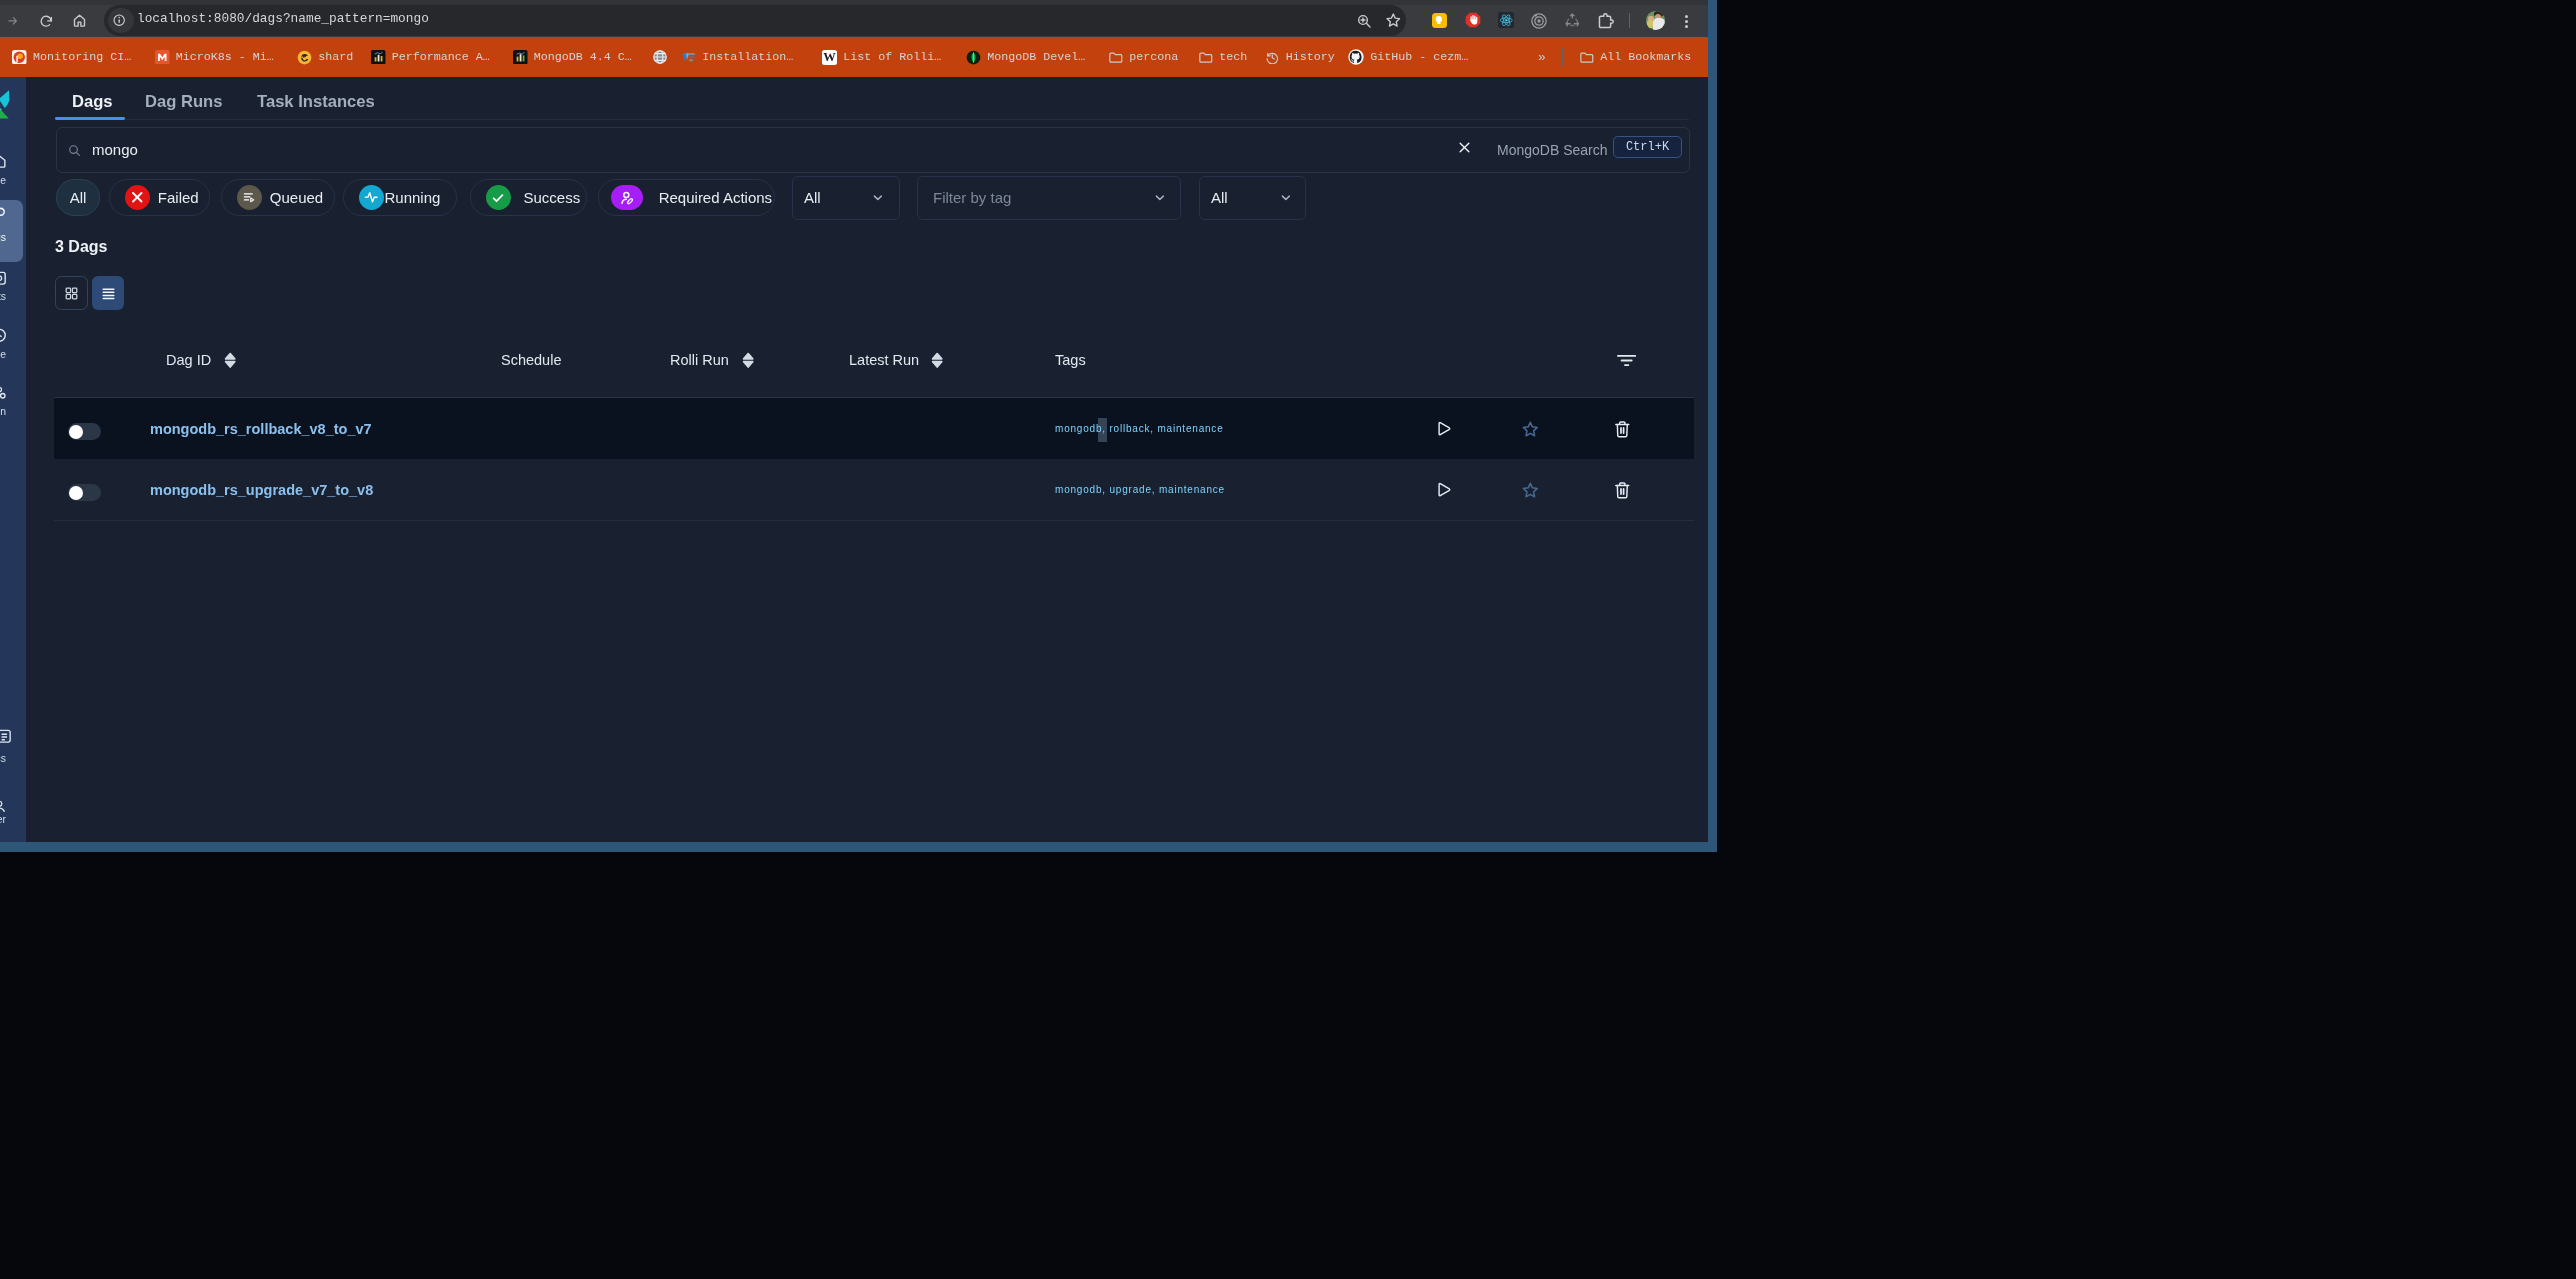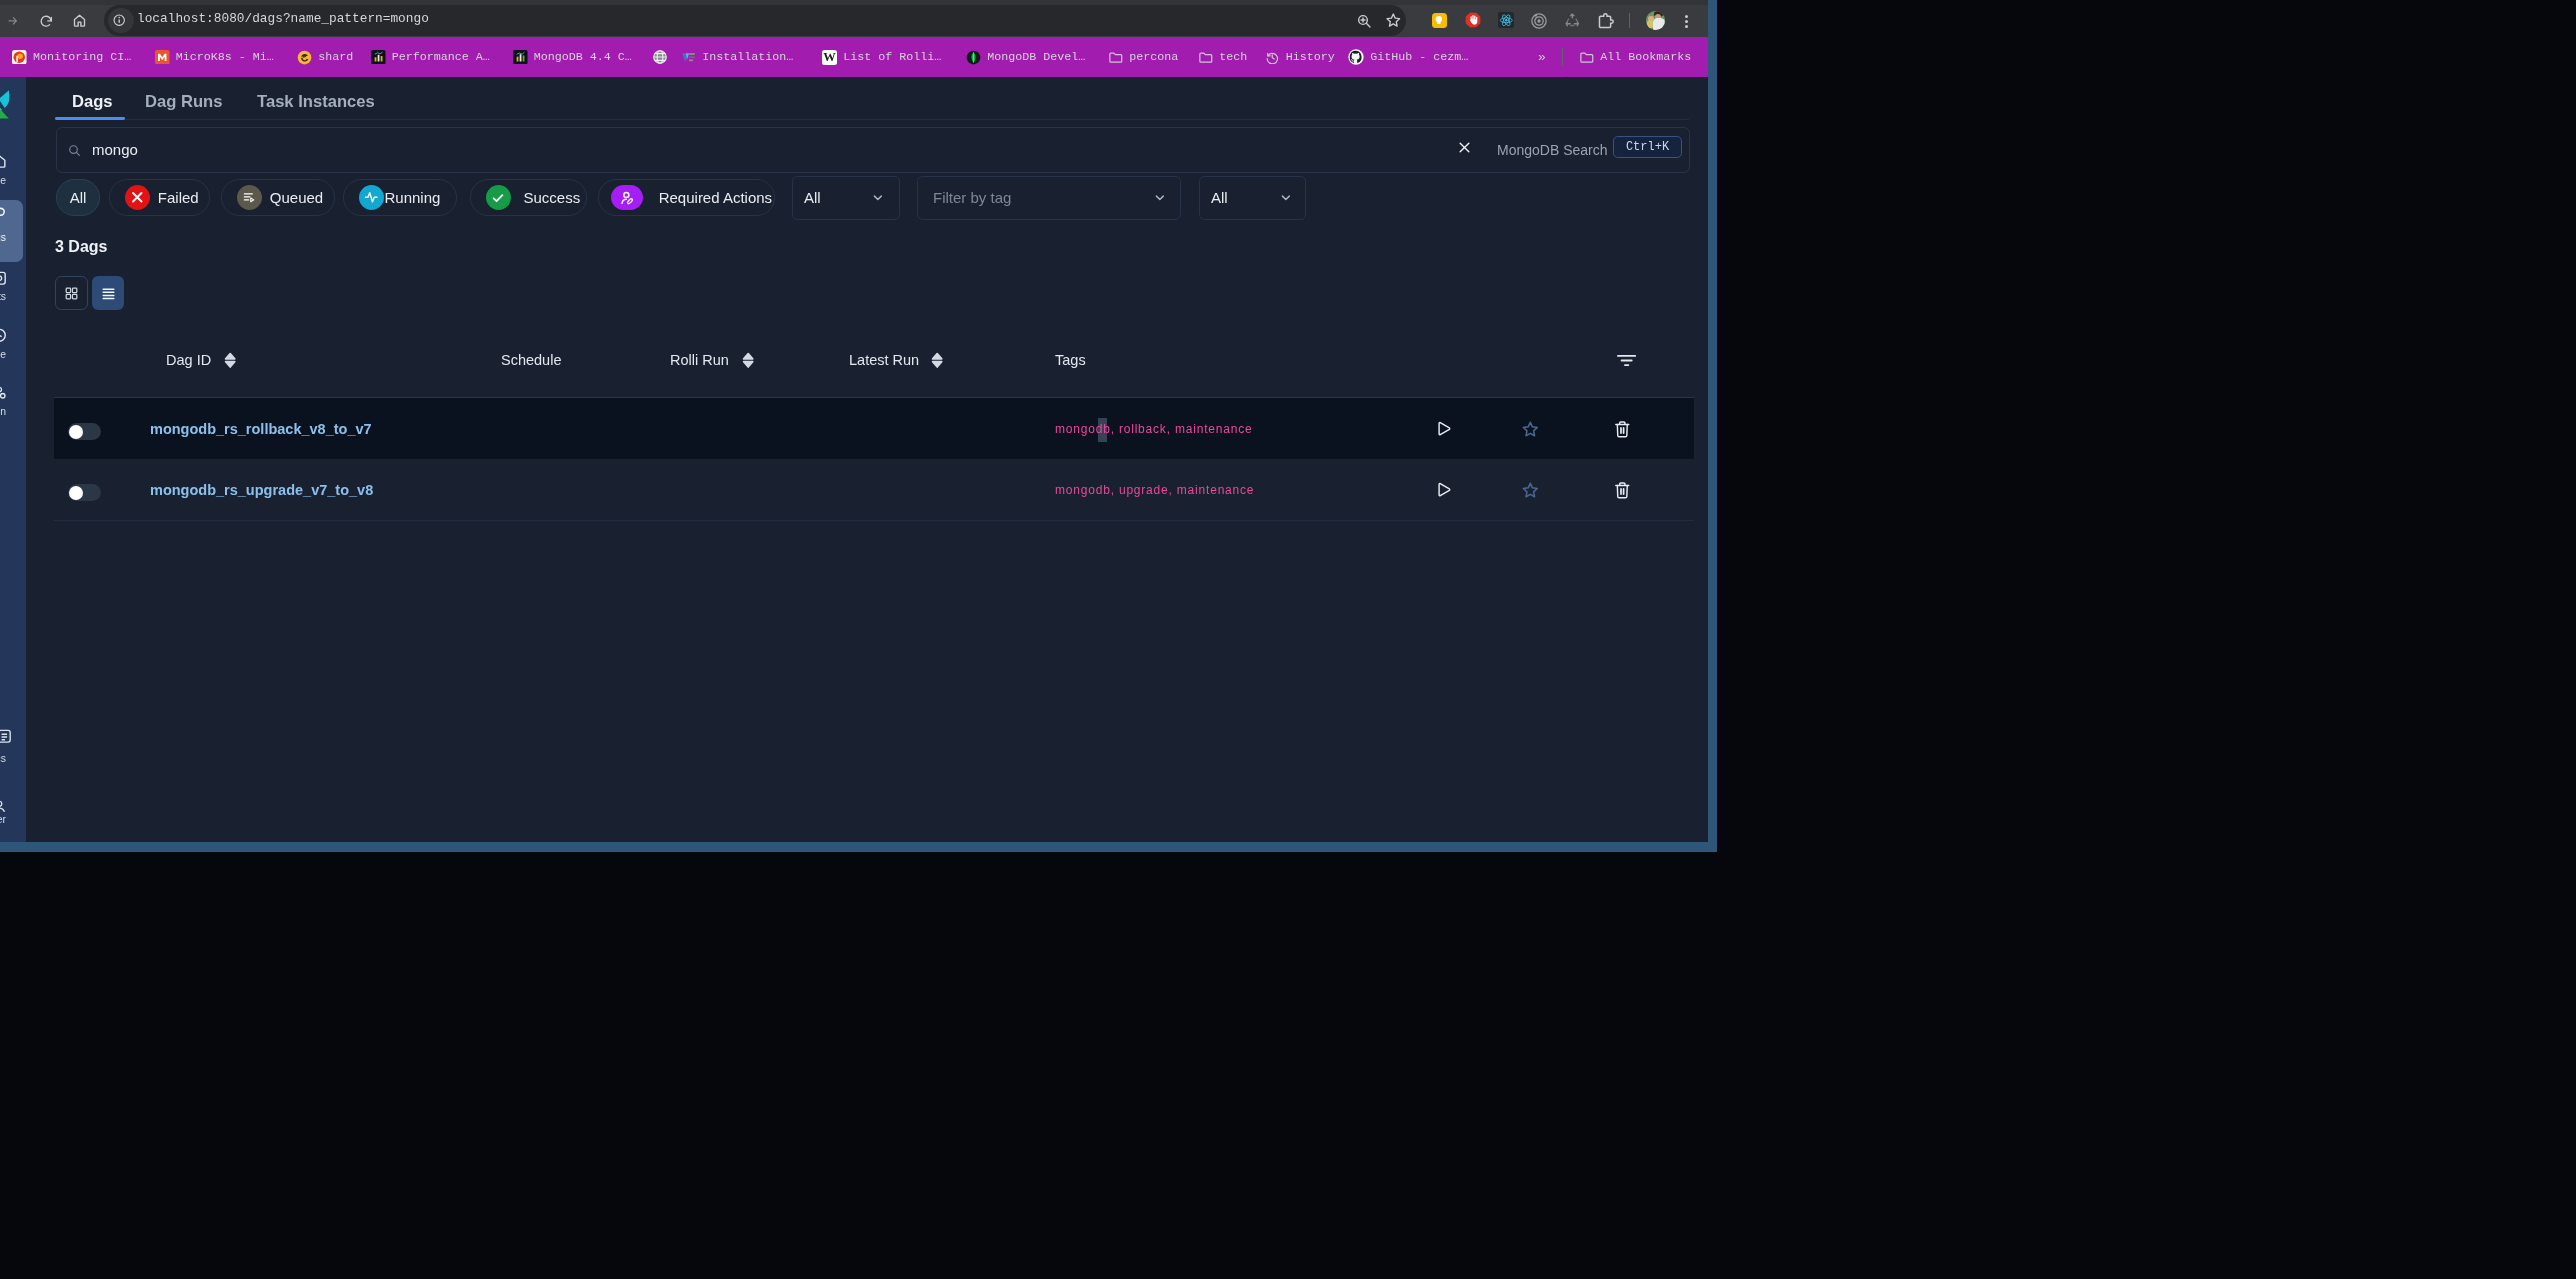--- a/index.html
+++ b/index.html
@@ -8,21 +8,21 @@
     font-family:"Liberation Sans",sans-serif;background:#05070c;}
   .abs{position:absolute;}
   
   #toolbar{left:0;top:0;width:1717px;height:37px;background:#3a3b3e;}
   #topstrip{left:0;top:0;width:1717px;height:4.8px;background:#333437;}
   #omnibox{left:104px;top:4.8px;width:1302px;height:31px;border-radius:16px;background:#27282b;}
   #infocirc{left:108px;top:7.6px;width:25.5px;height:25.5px;border-radius:50%;background:#353639;}
   #urltext{left:137px;top:0;height:37px;line-height:38px;
     font-family:"Liberation Mono",monospace;font-size:12.8px;color:#d5d7da;}
   
-  #bookbar{left:0;top:37px;width:1717px;height:44px;background:#a21caf;}
+  #bookbar{left:0;top:37px;width:1717px;height:44px;background:#c2410c;}
   .bm{position:absolute;top:0;height:40px;display:flex;align-items:center;
     font-family:"Liberation Mono",monospace;font-size:11.7px;color:#d3d5d8;white-space:nowrap;}
   .bm .fav{margin-right:6.2px;flex:0 0 auto;display:flex;}
   
   #page{left:0;top:77px;width:1717px;height:776px;background:#19202f;overflow:hidden;}
   
   #sidebar{left:0;top:0;width:26px;height:766px;background:#243659;overflow:hidden;}
   #navhl{left:-12.4px;top:123px;width:35px;height:62px;border-radius:7px;background:#50688f;}
   .navlbl{position:absolute;font-size:10.4px;color:#d5dde9;text-align:right;width:41px;left:-35px;}
   .navico{position:absolute;left:-9px;width:16.6px;height:16.6px;}
@@ -53,21 +53,21 @@
   
   .th{position:absolute;top:269px;height:28px;line-height:28px;font-size:14.5px;color:#e2e8f0;}
   #row1{left:54px;top:320px;width:1640px;height:62px;background:#0a121f;
     border-top:0.7px solid #29334a;}
   #row2{left:54px;top:382px;width:1640px;height:62px;border-bottom:0.7px solid #232d42;}
   .toggle{position:absolute;left:13.5px;top:25px;width:33px;height:17px;border-radius:9px;
     background:#2b3647;}
   .toggle .knob{position:absolute;left:1.7px;top:1.7px;width:14px;height:14px;border-radius:50%;background:#fff;}
   .daglink{position:absolute;left:96px;top:0;height:62px;line-height:62px;
     font-size:14.5px;font-weight:700;color:#8cc0ec;}
-  .tagtxt{position:absolute;left:1001px;top:0;height:62px;line-height:62px;font-size:12px;letter-spacing:0.8px;color:#ec4899;}
+  .tagtxt{position:absolute;left:1001px;top:0;height:62px;line-height:62px;font-size:10px;letter-spacing:0.8px;color:#7dd3fc;}
   .rowico{position:absolute;top:0;height:62px;display:flex;align-items:center;}
   
   #vscroll{left:1708px;top:0;width:9.2px;height:853px;background:#2e5678;}
   #hscroll{left:0;top:842px;width:1717px;height:9.7px;background:#2e5678;}
   #botline{left:0;top:852px;width:1717px;height:1.4px;background:#04060a;}
 </style>
 </head>
 <body>
 <div id="root">
 

